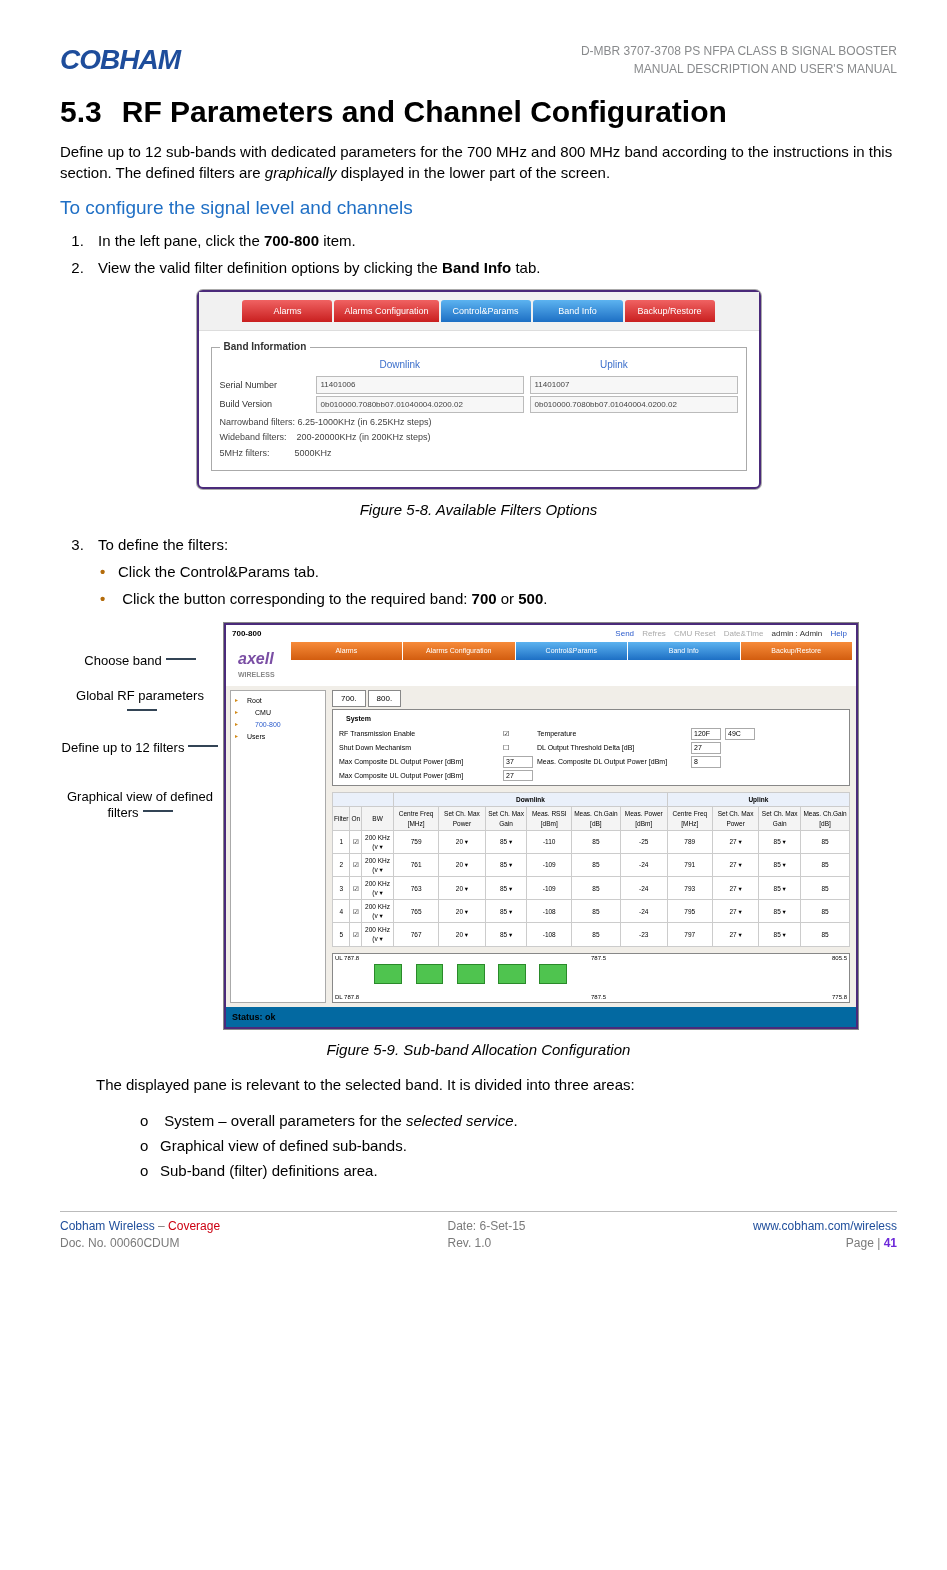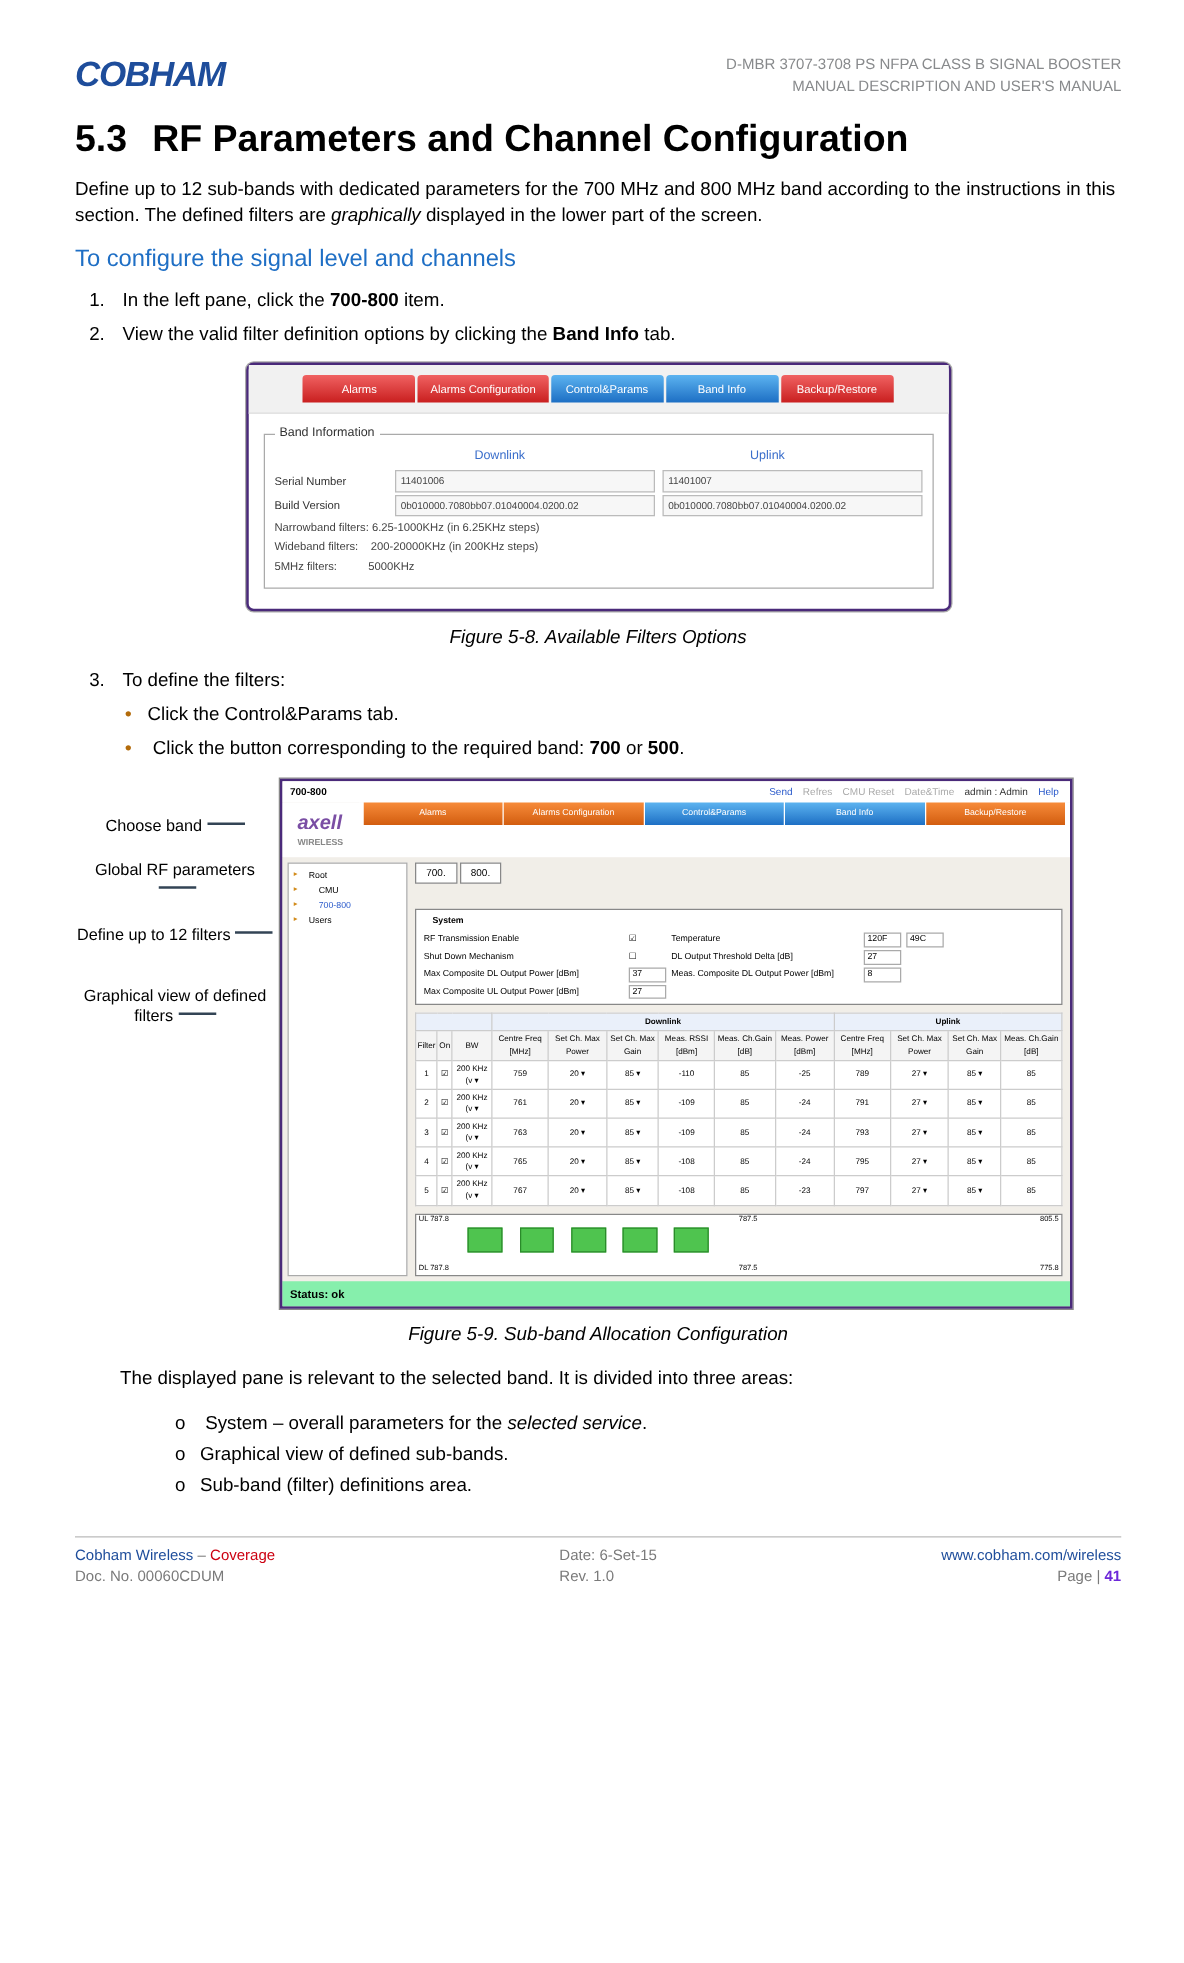--- a/index.html
+++ b/index.html
@@ -31,21 +31,21 @@
   .bold { font-weight: bold; }
   .fig-caption { text-align: center; font-style: italic; margin: 10px 0 14px; }
   .fig-wrap { text-align: center; margin: 12px 0 4px; }
   .ui-box { display:inline-block; border: 2px solid #4a2a7a; border-radius: 6px; background: #fff; width: 560px; text-align: left; font-size: 10px; box-shadow: 0 0 0 1px #aaa; }
   .tab-bar { background: #f1f1f1; padding: 8px 6px; border-bottom: 1px solid #ddd; display:flex; gap:2px; justify-content:center;}
   .tab { padding: 5px 10px; color: #fff; font-size: 9px; border-radius: 3px 3px 0 0; background: linear-gradient(#f78b3a,#d25d0f); min-width:70px; text-align:center;}
   .tab.blue { background: linear-gradient(#5cb3f0,#1d6fc4); }
   .tab.red { background: linear-gradient(#f06262,#c91f1f); }
   .panel-body { padding: 10px 12px 16px; }
   .fieldset-l { border: 1px solid #aaa; padding: 6px 8px 10px; position:relative; margin-top:6px;}
-  .fieldset-l .legend { position:absolute; top:-8px; left:8px; background:#fff; padding:0 4px; font-size:10px; color:#333; font-weight:normal;}
+  .fieldset-l .legend { position:absolute; top:-8px; left:8px; background:#fff; padding:0 4px; font-size:10px; color:#333; font-weight:bold;}
   .col-heads { display:flex; gap: 40px; margin: 4px 0 4px 100px; }
   .col-heads span { color: #3a6ecb; font-size: 10px; }
   .info-row { display:flex; align-items:center; gap:6px; margin:2px 0; font-size:9px; color:#333;}
   .info-row .label { width: 90px; }
   .info-row .val { border:1px solid #bbb; background:#f7f7f7; padding:2px 4px; flex:1; color:#444; font-size:8px;}
   .small-note { font-size: 9px; color:#444; margin-top:4px; line-height:1.3;}
 
   .fig2-row { display:flex; align-items:flex-start; gap:4px; margin: 14px 0 4px; }
   .callouts { width: 160px; text-align: center; font-size: 13px; color:#000; padding-top:30px;}
   .callouts div { margin-bottom: 20px; line-height:1.2;}
@@ -57,32 +57,32 @@
   .big-top .links span { color:#2a5acb; margin:0 3px; }
   .axell { font-weight:bold; font-size:16px; color:#7a4ea4; padding:6px 12px; font-style:italic;}
   .tabs2 { display:flex; gap:1px; padding:0 4px 4px 4px; background:#fff;}
   .tabs2 .t { flex:1; padding:4px 2px; color:#fff; font-size:7px; text-align:center; background:linear-gradient(#f78b3a,#d25d0f);}
   .tabs2 .t.blue { background:linear-gradient(#5cb3f0,#1d6fc4);}
   .main-area { display:flex; background:#f1eee8;}
   .tree { width:90px; background:#fff; border:1px solid #aaa; margin:4px; padding:4px 2px; font-size:7px; min-height:230px;}
   .tree div { padding:1px 0 1px 14px; position:relative;}
   .tree .ico::before { content:"▸"; position:absolute; left:2px; color:#d28b1a; font-size:6px;}
   .content-col { flex:1; padding:4px 6px 4px 2px;}
-  .band-tabs { display:flex; gap:2px; font-size:8px; margin-bottom:20px;}
+  .band-tabs { display:flex; gap:2px; font-size:8px; margin-bottom:2px;}
   .band-tab { border:1px solid #888; padding:2px 8px; background:#fff;}
   .sys-box { border:1px solid #888; background:#fff; padding:4px 6px; font-size:7px;}
   .sys-box .legend2 { font-size:7px; font-weight:bold; margin:-9px 0 4px 4px; background:#fff; display:inline-block; padding:0 3px;}
   .sys-grid { display:grid; grid-template-columns: 160px 30px 150px 30px 30px; gap:2px 4px; align-items:center;}
   .tbl { border:1px solid #888; background:#fff; margin-top:6px; font-size:6.5px; width:100%; border-collapse:collapse;}
   .tbl th, .tbl td { border:1px solid #ccc; padding:2px 1px; text-align:center;}
   .tbl th { background:#f4f4f4; font-weight:normal;}
   .group-row td { background:#eaf0fa; font-weight:bold;}
   .graph-box { border:1px solid #888; background:#fff; margin-top:6px; padding:4px; position:relative; height:40px;}
   .gbar { position:absolute; top:10px; bottom:18px; background:#4fc44f; border:1px solid #2a8a2a;}
-  .status { background:#86efac; padding:4px 6px; font-size:9px; font-weight:bold;}
+  .status { background:#0369a1; padding:4px 6px; font-size:9px; font-weight:bold;}
   hr.footer-rule { border:none; border-top:1px solid #bbb; margin: 30px 0 6px;}
   .footer { display:flex; justify-content:space-between; font-size:12px; }
   .footer .left { color:#1e4d9b; }
   .footer .left .cov { color:#c01; }
   .footer .right { color:#1e4d9b; text-align:right;}
   .footer .gray { color:#7a7a7a; }
   .footer .pgnum { color:#6d28d9; font-weight:bold;}
   .indent-p { margin-left: 36px; margin-top:6px; }
 </style>
 </head>

